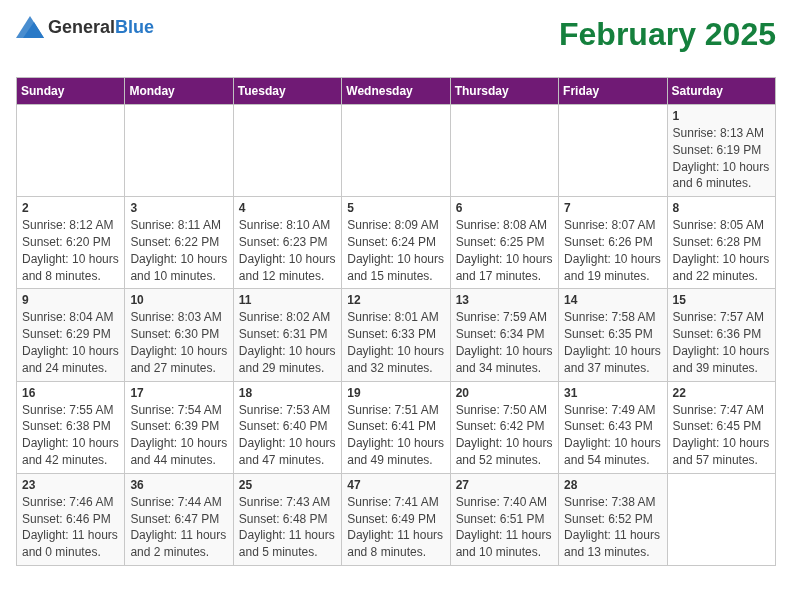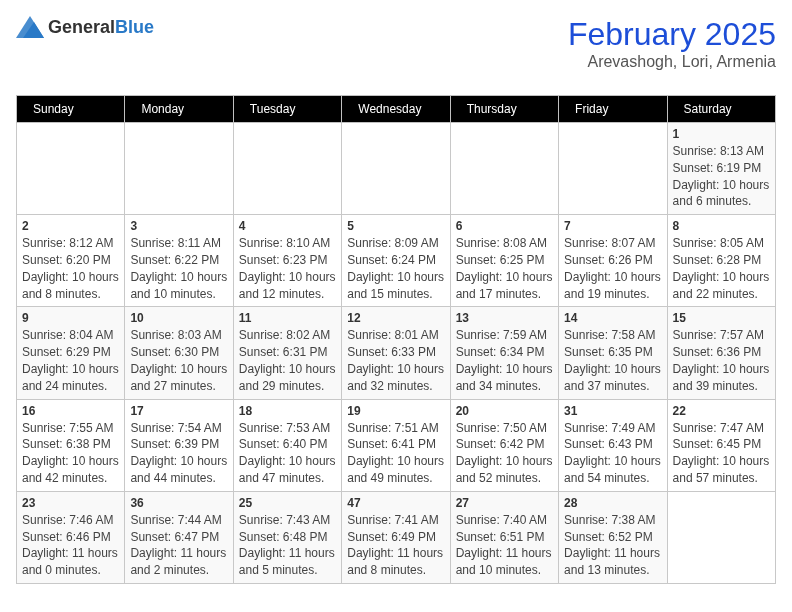--- a/index.html
+++ b/index.html
@@ -23,38 +23,38 @@
     }
     .logo-icon {
       width: 28px;
       height: 22px;
     }
     .title-block {
       text-align: right;
     }
     .calendar-title {
       font-size: 32px;
-      font-weight: normal;
-      color: #1d4ed8;
+      font-weight: bold;
+      color: #15803d;
     }
     .calendar-subtitle {
       font-size: 16px;
       color: #555;
     }
     table {
       width: 100%;
       border-collapse: collapse;
       table-layout: fixed;
     }
     thead tr th {
-      background-color: #000000;
+      background-color: #701a75;
       color: #fff;
       font-size: 12px;
-      font-weight: normal;
-      padding: 6px 16px;
+      font-weight: bold;
+      padding: 6px 4px;
       text-align: left;
       border: 1px solid #c0c0c0;
     }
     tbody tr td {
       vertical-align: top;
       border: 1px solid #c8c8c8;
       padding: 4px 5px;
       font-size: 10px;
       color: #333;
       height: 90px;
@@ -86,21 +86,20 @@
     <svg class="logo-icon" viewBox="0 0 28 22" xmlns="http://www.w3.org/2000/svg">
       <polygon points="0,22 14,0 28,22" fill="#2979c7" opacity="0.85"></polygon>
       <polygon points="7,22 18,6 28,22" fill="#2979c7"></polygon>
     </svg>
     <div>
       <span style="font-size:18px;font-weight:bold;color:#333;">General</span><span style="font-size:18px;font-weight:bold;color:#2979c7;">Blue</span>
     </div>
   </div>
   <div class="title-block">
     <div class="calendar-title">February 2025</div>
-    <div class="calendar-subtitle">Arevashogh, Lori, Armenia</div>
   </div>
 </div>
 
 <table>
   <thead>
     <tr>
       <th>Sunday</th>
       <th>Monday</th>
       <th>Tuesday</th>
       <th>Wednesday</th>

